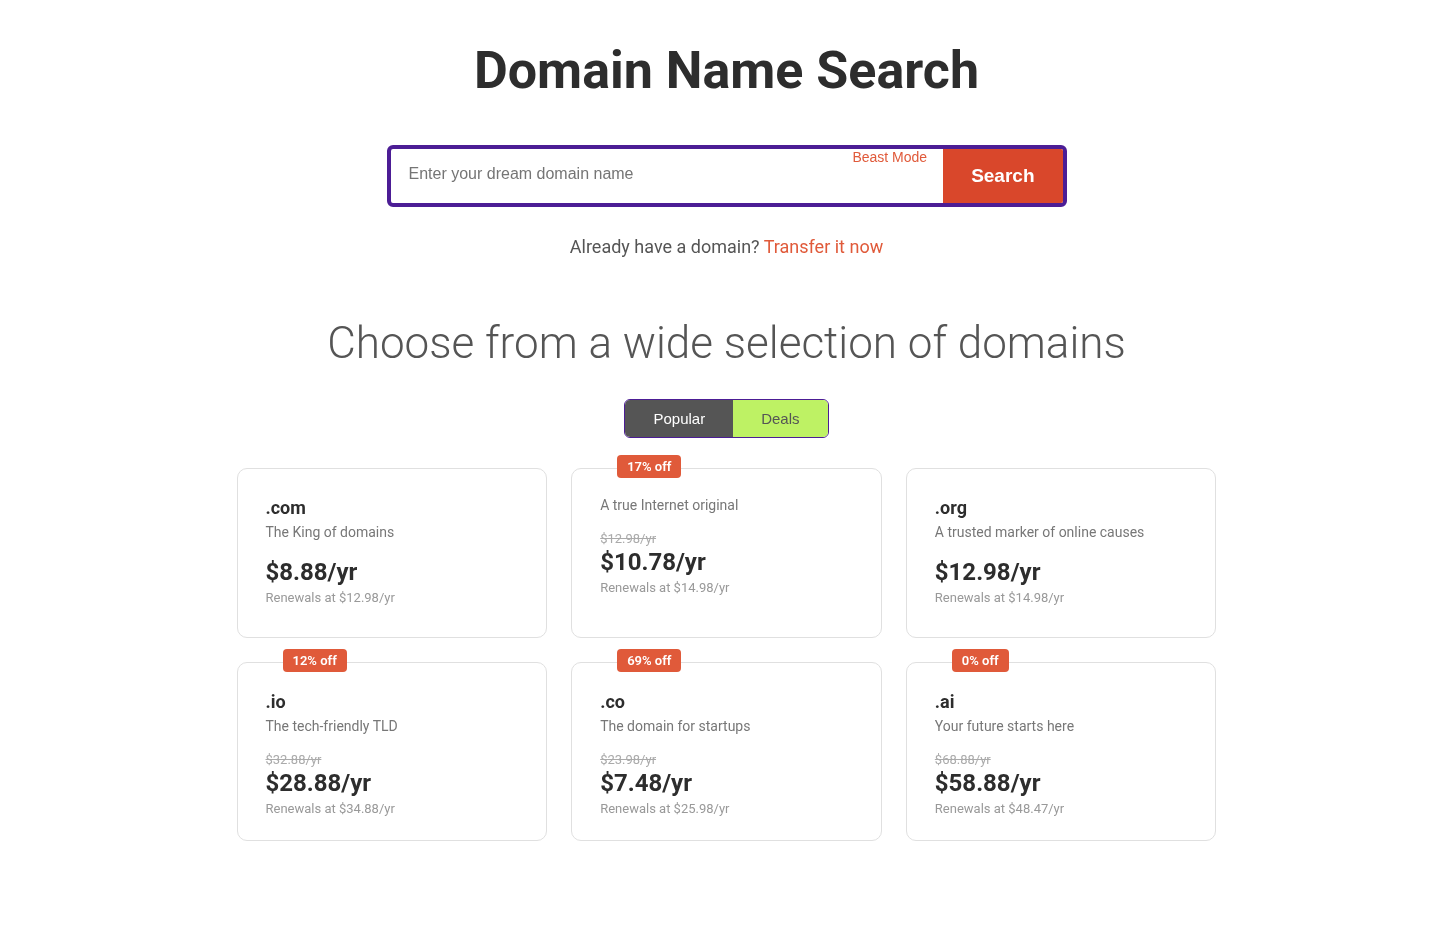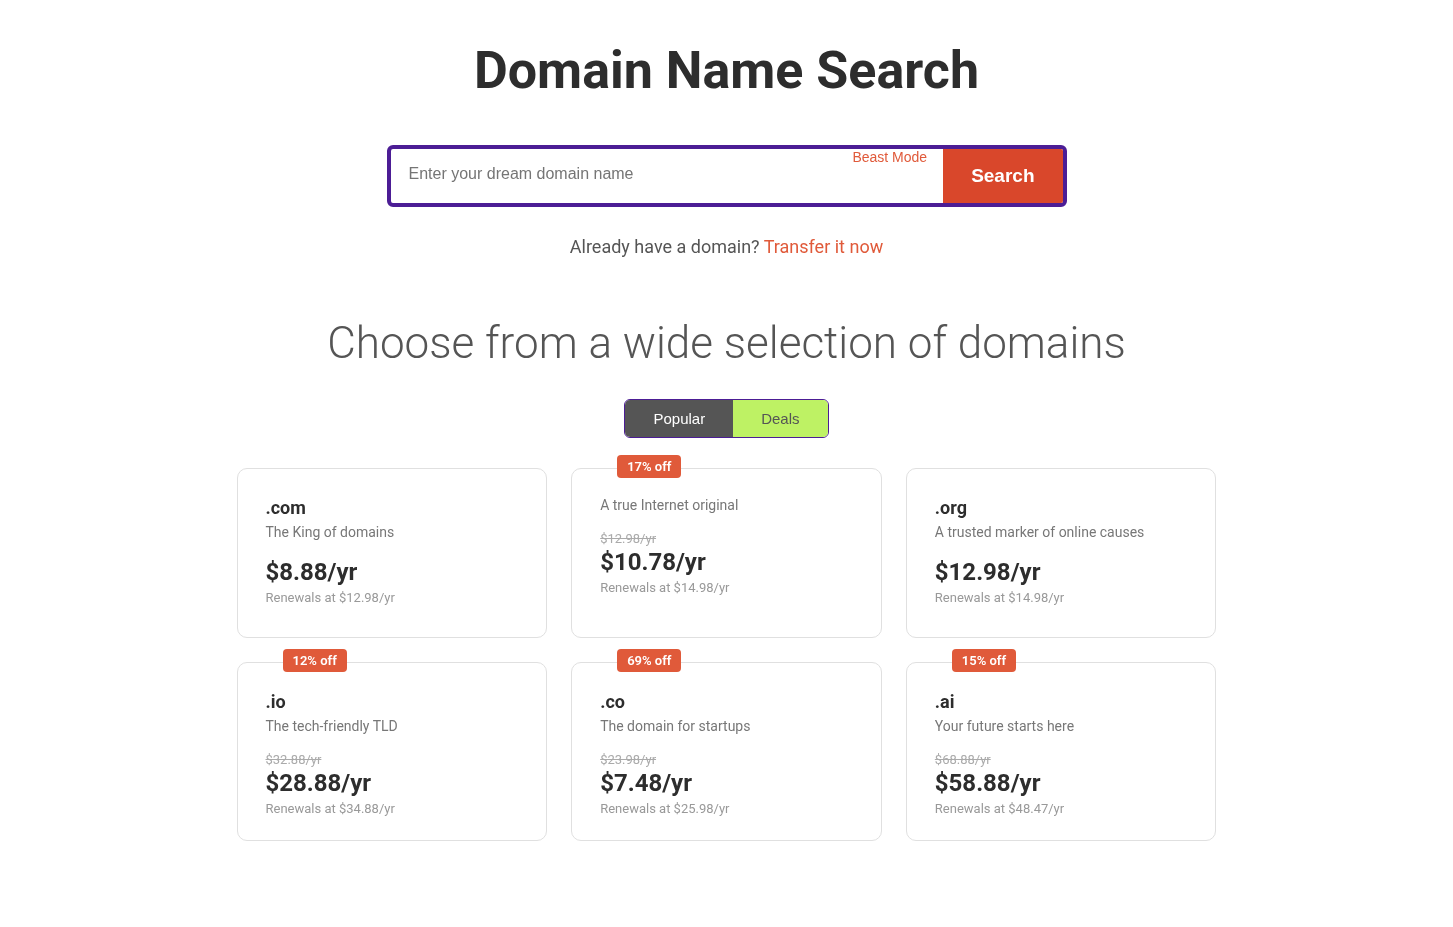--- a/index.html
+++ b/index.html
@@ -246,21 +246,21 @@
       </div>
       <div class="domain-card">
         <span class="badge">69% off</span>
         <div class="domain-ext">.co</div>
         <div class="domain-desc">The domain for startups</div>
         <div class="original-price">$23.98/yr</div>
         <div class="current-price">$7.48/yr</div>
         <div class="renewal-price">Renewals at $25.98/yr</div>
       </div>
       <div class="domain-card">
-        <span class="badge">15% off</span>
+        <span class="badge">0% off</span>
         <div class="domain-ext">.ai</div>
         <div class="domain-desc">Your future starts here</div>
         <div class="original-price">$68.88/yr</div>
         <div class="current-price">$58.88/yr</div>
         <div class="renewal-price">Renewals at $48.47/yr</div>
       </div>
     </div>
 
 </div>
 

